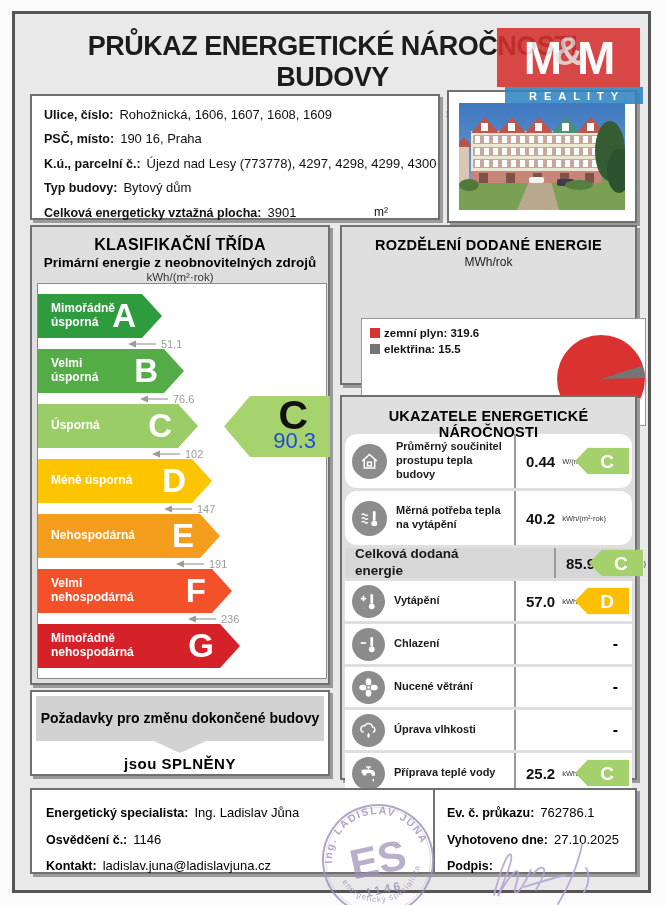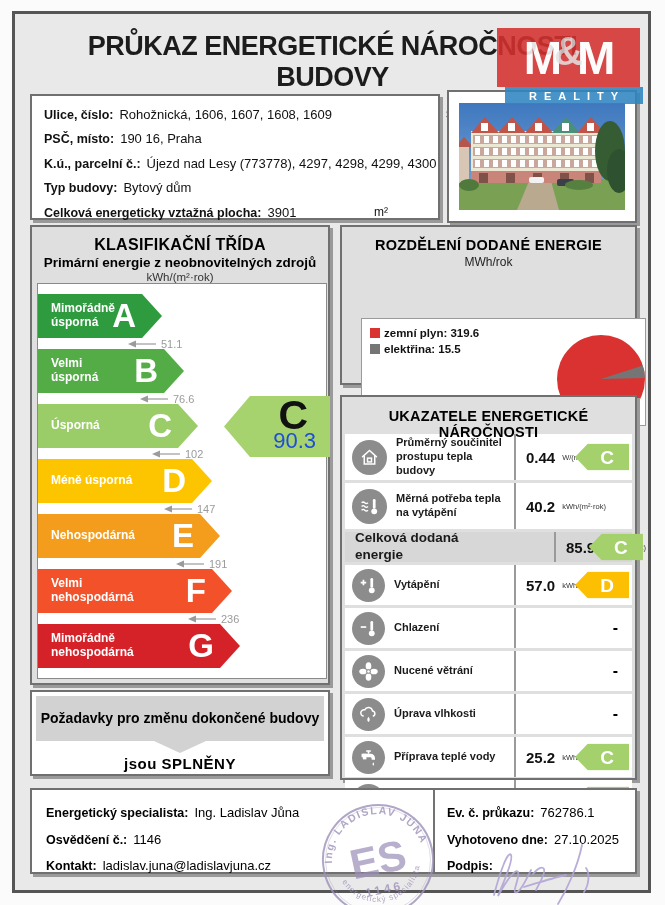--- a/index.html
+++ b/index.html
@@ -65,21 +65,21 @@
   .sp-inner { position:absolute; left:19px; top:47px; width:285px; height:108px;
               background:#fff; border:1px solid #9a9a9a;margin-top:44px; }
   .legend { position:absolute; left:8px; top:8px; }
   .legend-row { display:flex; align-items:center; gap:4px; font-size:11.5px; font-weight:bold;
                 color:#111; margin-bottom:4px; }
   .legend-sq { width:10px; height:10px; flex:none; }
   
   .ukaz-box { left:340px; top:395px; width:297px; height:385px; padding:0 3px; }
   .uk-title { text-align:center; font-weight:bold; font-size:14.5px; padding-top:11px; height:34px; letter-spacing:0.2px;}
   .ind-row { background:#fff; margin-top:3px; display:flex; align-items:stretch; height:40px; }
-  .ind-row.tall { height:46px; }
+  .ind-row.tall { height:54px;border-radius:12px; }
   .ind-row.hl { height:30px; background:#d7d7d7;gap:40px; }
   .ind-left { width:169px; flex:none; display:flex; align-items:center; }
   .icon-circle { width:33px; height:33px; border-radius:50%; background:#8c8c8c; flex:none;
                  margin:0 9px 0 7px; display:flex; align-items:center; justify-content:center; }
   .ind-row.tall .icon-circle { width:35px; height:35px; }
   .ind-label { font-size:11px; font-weight:bold; color:#1a1a1a; line-height:1.25; max-width:112px; }
   .ind-row.hl .ind-label { font-size:13.5px; padding-left:10px; max-width:160px; }
   .ind-right { flex:1; border-left:2px solid #9a9a9a; position:relative;
                display:flex; align-items:center; }
   .ind-val  { font-size:15px; font-weight:bold; color:#111; margin-left:10px; }

